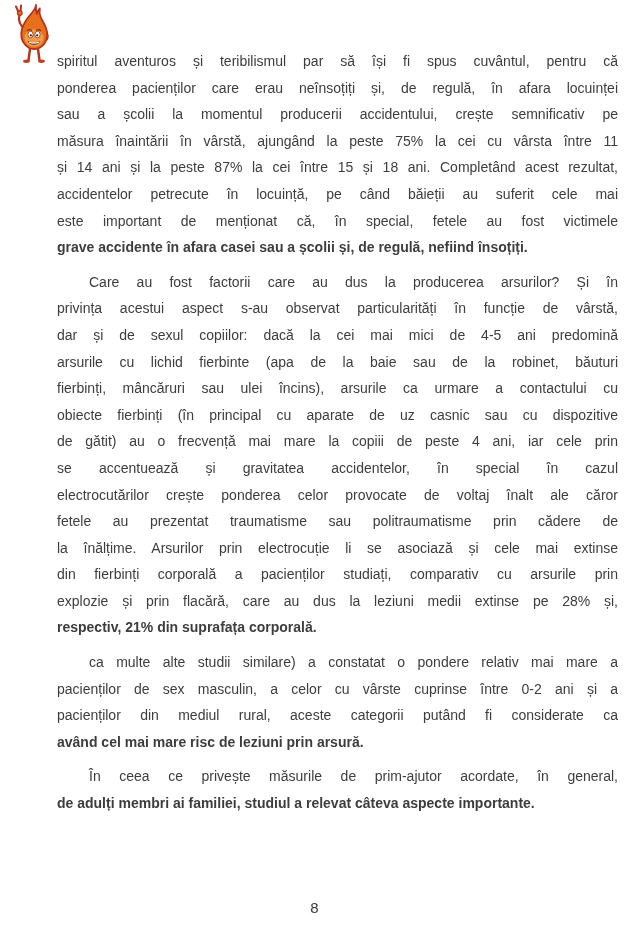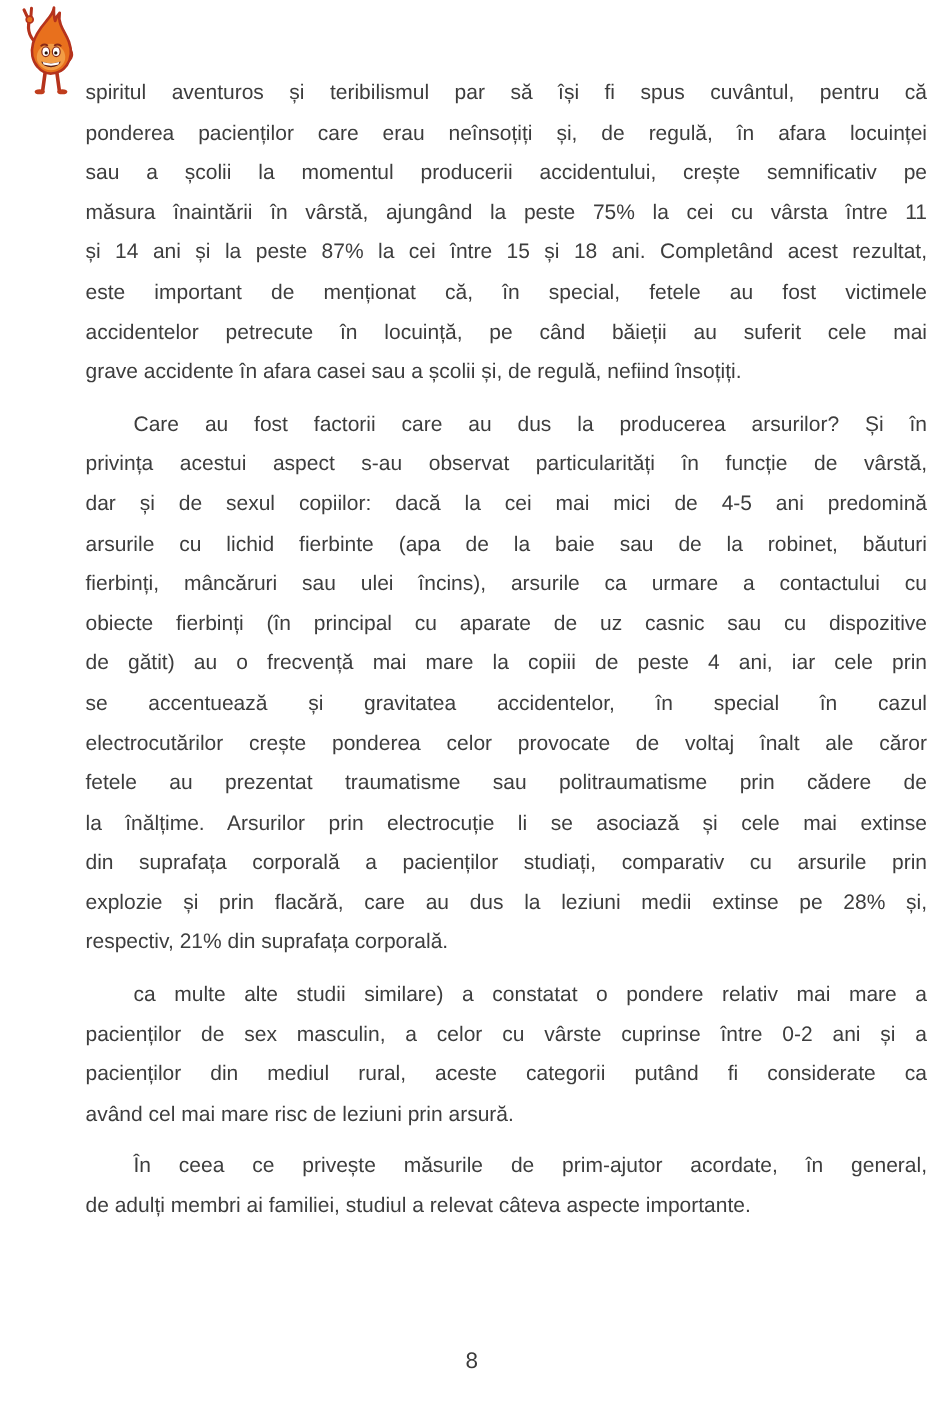--- a/index.html
+++ b/index.html
@@ -33,20 +33,21 @@
   .para {
     margin: 0 0 8px 0;
   }
   .line {
     line-height: 26.6px;
     text-align: justify;
     text-align-last: justify;
   }
   .line.last {
     text-align-last: left;
+    font-weight: bold;
   }
   .para.indent .line:first-child {
     text-indent: 32px;
   }
   #page-number {
     position: absolute;
     top: 899px;
     left: 0;
     width: 100%;
     text-align: center;
@@ -102,37 +103,37 @@
     </svg>
   </div>
 
   <div id="text-block">
       <div class="para">
         <div class="line">spiritul aventuros și teribilismul par să își fi spus cuvântul, pentru că</div>
         <div class="line">ponderea pacienților care erau neînsoțiți și, de regulă, în afara locuinței</div>
         <div class="line">sau a școlii la momentul producerii accidentului, crește semnificativ pe</div>
         <div class="line">măsura înaintării în vârstă, ajungând la peste 75% la cei cu vârsta între 11</div>
         <div class="line">și 14 ani și la peste 87% la cei între 15 și 18 ani. Completând acest rezultat,</div>
+        <div class="line">accidentelor petrecute în locuință, pe când băieții au suferit cele mai</div>
         <div class="line">este important de menționat că, în special, fetele au fost victimele</div>
-        <div class="line">accidentelor petrecute în locuință, pe când băieții au suferit cele mai</div>
         <div class="line last">grave accidente în afara casei sau a școlii și, de regulă, nefiind însoțiți.</div>
       </div>
       <div class="para indent">
         <div class="line">Care au fost factorii care au dus la producerea arsurilor? Și în</div>
         <div class="line">privința acestui aspect s-au observat particularități în funcție de vârstă,</div>
         <div class="line">dar și de sexul copiilor: dacă la cei mai mici de 4-5 ani predomină</div>
         <div class="line">arsurile cu lichid fierbinte (apa de la baie sau de la robinet, băuturi</div>
         <div class="line">fierbinți, mâncăruri sau ulei încins), arsurile ca urmare a contactului cu</div>
         <div class="line">obiecte fierbinți (în principal cu aparate de uz casnic sau cu dispozitive</div>
         <div class="line">de gătit) au o frecvență mai mare la copiii de peste 4 ani, iar cele prin</div>
         <div class="line">se accentuează și gravitatea accidentelor, în special în cazul</div>
         <div class="line">electrocutărilor crește ponderea celor provocate de voltaj înalt ale căror</div>
         <div class="line">fetele au prezentat traumatisme sau politraumatisme prin cădere de</div>
         <div class="line">la înălțime. Arsurilor prin electrocuție li se asociază și cele mai extinse</div>
-        <div class="line">din suprafața corporală a pacienților studiați, comparativ cu arsurile prin</div>
+        <div class="line">din fierbinți corporală a pacienților studiați, comparativ cu arsurile prin</div>
         <div class="line">explozie și prin flacără, care au dus la leziuni medii extinse pe 28% și,</div>
         <div class="line last">respectiv, 21% din suprafața corporală.</div>
       </div>
       <div class="para indent">
         <div class="line">ca multe alte studii similare) a constatat o pondere relativ mai mare a</div>
         <div class="line">pacienților de sex masculin, a celor cu vârste cuprinse între 0-2 ani și a</div>
         <div class="line">pacienților din mediul rural, aceste categorii putând fi considerate ca</div>
         <div class="line last">având cel mai mare risc de leziuni prin arsură.</div>
       </div>
       <div class="para indent">

